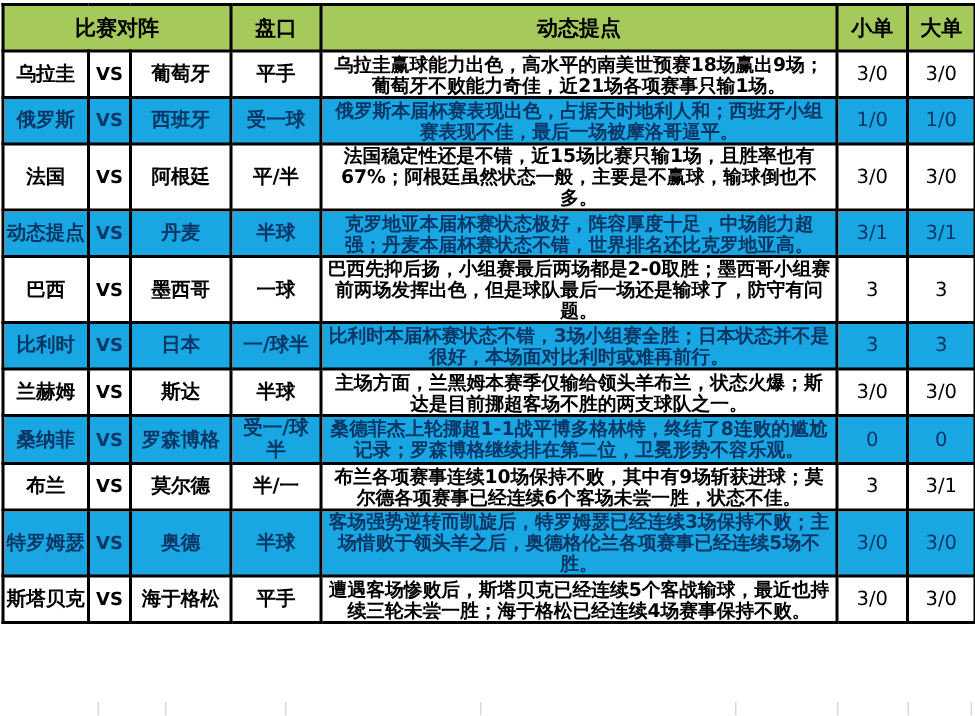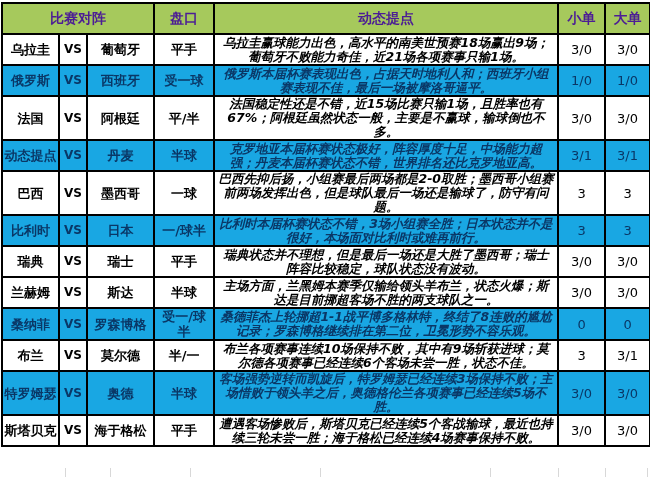--- a/index.html
+++ b/index.html
@@ -15,27 +15,27 @@
   table.odds th{
     height:29px;font-size:14px;font-weight:bold;text-align:center;
     padding:0;color:#000;
   }
   table.odds tr{height:31px;}
   table.odds td{
     text-align:center;vertical-align:middle;
     font-size:13px;font-weight:bold;color:#000;
     padding:0 1px;line-height:15px;overflow:hidden;
   }
-  table.odds td.tip{font-size:12.5px;line-height:14px;padding:0 3px;font-weight:bold;font-style:italic;}
+  table.odds td.tip{font-size:12.5px;line-height:14px;padding:0 3px;font-weight:bold;}
   table.odds td.num{font-weight:normal;}
   table.odds td.vs{font-size:12px;}
   
   .ghost-line{position:absolute;top:468px;bottom:0;width:1px;background:#d8d8d8;}
 </style>
-<style>table.odds th{background:#a6c95c;color:#4c1d95;}table.odds td{background:#ffffff;color:#000000;}table.odds tr.hl td{background:#19a7e3;color:#0a3766;margin-left:28px;}</style></head>
+<style>table.odds th{background:#a6c95c;color:#000000;}table.odds td{background:#ffffff;color:#000000;}table.odds tr.hl td{background:#19a7e3;color:#0a3766;margin-left:28px;}</style></head>
 <body>
 
 <div class="page">
   <table class="odds">
     <colgroup>
       <col style="width:57px">
         <col style="width:28px">
         <col style="width:67px">
       <col style="width:60px">
         <col style="width:344px">
@@ -100,29 +100,20 @@
         <tr class="hl">
           <td>比利时</td>
           <td class="vs">VS</td>
           <td>日本</td>
           <td>一/球半</td>
           <td class="tip">比利时本届杯赛状态不错，3场小组赛全胜；日本状态并不是很好，本场面对比利时或难再前行。</td>
           <td class="num">3</td>
           <td class="num">3</td>
         </tr>
         <tr>
-          <td>瑞典</td>
-          <td class="vs">VS</td>
-          <td>瑞士</td>
-          <td>平手</td>
-          <td class="tip">瑞典状态并不理想，但是最后一场还是大胜了墨西哥；瑞士阵容比较稳定，球队状态没有波动。</td>
-          <td class="num">3/0</td>
-          <td class="num">3/0</td>
-        </tr>
-        <tr>
           <td>兰赫姆</td>
           <td class="vs">VS</td>
           <td>斯达</td>
           <td>半球</td>
           <td class="tip">主场方面，兰黑姆本赛季仅输给领头羊布兰，状态火爆；斯达是目前挪超客场不胜的两支球队之一。</td>
           <td class="num">3/0</td>
           <td class="num">3/0</td>
         </tr>
         <tr class="hl">
           <td>桑纳菲</td>

